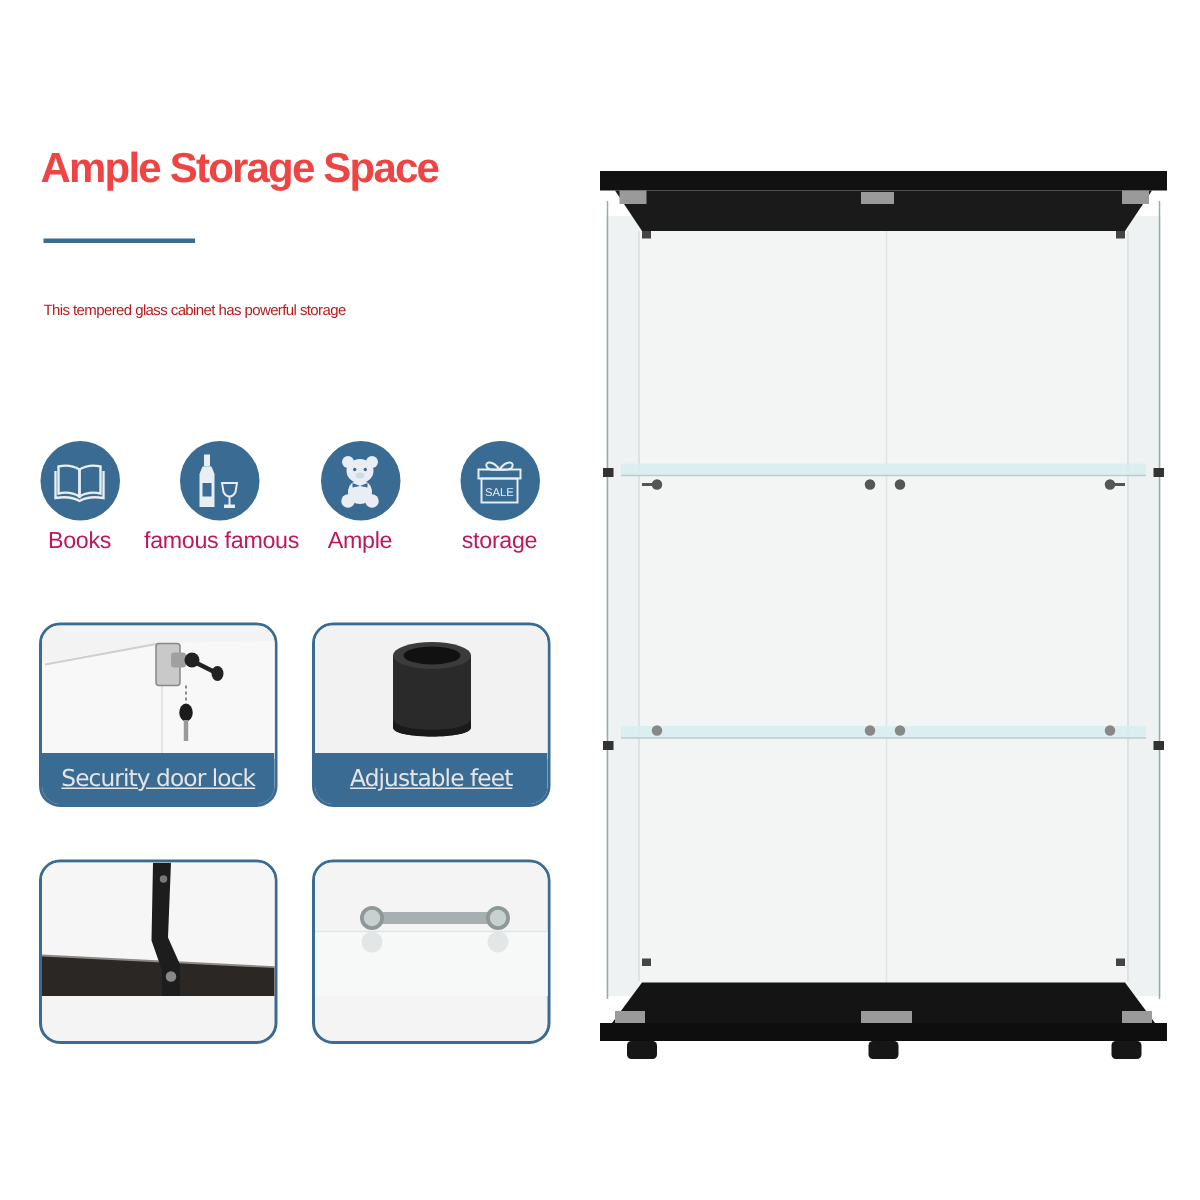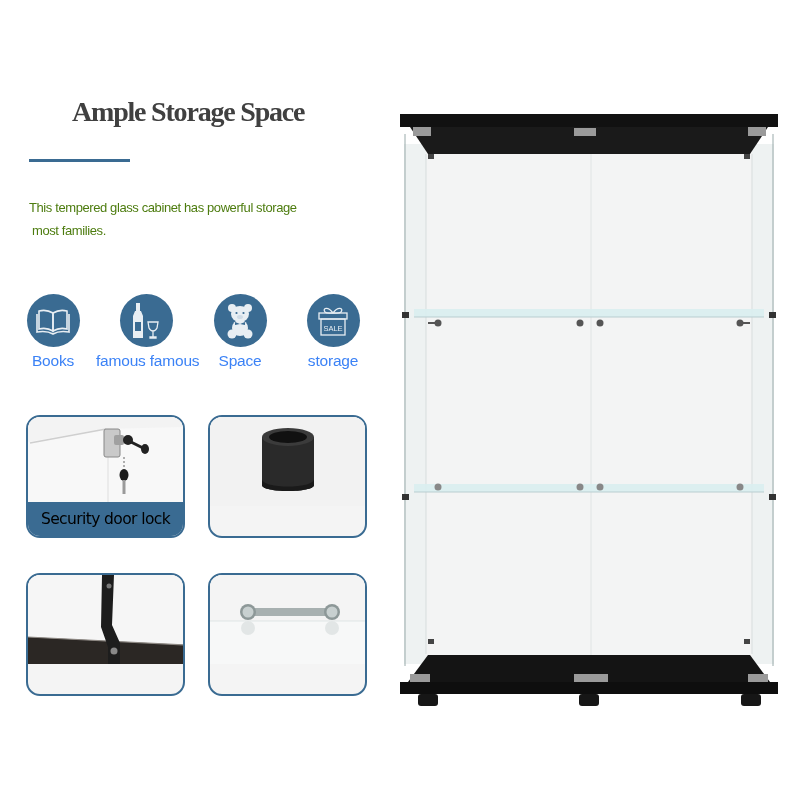--- a/index.html
+++ b/index.html
@@ -1,61 +1,60 @@
 <!DOCTYPE html>
 <html><head>
 <meta charset="utf-8">
 <style>
   * { box-sizing: border-box; margin: 0; padding: 0; }
   html, body { width: 800px; height: 800px; background: #ffffff; overflow: hidden; }
   body { position: relative; font-family: "Liberation Sans", sans-serif; }
 
   .title {
     position: absolute; left: 27px; top: 96px;
-    font-family: Liberation Serif, serif; font-weight: bold;
-    font-size: 28px; letter-spacing: -1.2px; color: #404040; margin-left: 45px;
+    font-family: Liberation Sans, sans-serif; font-weight: bold;
+    font-size: 28px; letter-spacing: -1.2px; color: #ef4444;
   }
   .title-rule { position: absolute; left: 29px; top: 159px; width: 101px; height: 3px; background: #3a6b92; }
 
   .desc {
     position: absolute; left: 29px; top: 196px; width: 340px;
-    font-size: 13px; line-height: 23px; color: #4d7c0f;
+    font-size: 10px; line-height: 23px; color: #b91c1c;
     letter-spacing: -0.4px;
   }
   .desc .line2, .desc .line3 { padding-left: 3px; display: block; }
 
   .cat { position: absolute; top: 294px; width: 100px; text-align: center; }
   .cat .circle {
     width: 53px; height: 53px; border-radius: 50%; background: #3a6b92;
     margin: 0 auto; display: flex; align-items: center; justify-content: center; text-decoration: underline;
   }
-  .cat .label { margin-top: 5px; font-size: 15.5px; color: #3b82f6; letter-spacing: -0.2px; white-space: nowrap; }
+  .cat .label { margin-top: 5px; font-size: 15.5px; color: #be185d; letter-spacing: -0.2px; white-space: nowrap; }
 
   .card {
     position: absolute; width: 159px; height: 123px; border-radius: 14px;
     border: 2px solid #3a6b92; overflow: hidden; background: #f4f4f4;
   }
   .card .photo { position: absolute; left: 0; top: 0; right: 0; height: 89px; background: #f2f2f2; }
   .card .cap {
     position: absolute; left: 0; right: 0; bottom: 0; height: 34px; background: #3a6b92;
-    color: #000000; font-family: "DejaVu Sans", sans-serif; font-size: 15.5px; letter-spacing: -0.6px;
-    display: flex; align-items: center; justify-content: center;
+    color: #e5e5e5; font-family: "DejaVu Sans", sans-serif; font-size: 15.5px; letter-spacing: -0.6px;
+    display: flex; align-items: center; justify-content: center; text-decoration: underline;
   }
 
   .cabinet { position: absolute; left: 398px; top: 114px; width: 382px; height: 600px; }
 </style>
 </head>
 <body>
 
 <h1 class="title">Ample Storage Space</h1>
 <div class="title-rule"></div>
 
 <p class="desc">
   <span class="line1">This tempered glass cabinet has powerful storage</span>
-  <span class="line3">most families.</span>
 </p>
 
 <div class="cat" style="left:3px">
   <div class="circle">
     <svg width="34" height="28" viewBox="0 0 34 28" fill="none" stroke="#e8eef3" stroke-width="1.6">
       <path d="M17 6 C12 3 7 3 3 4 L3 22 C7 21 12 21 17 24 Z"></path>
       <path d="M17 6 C22 3 27 3 31 4 L31 22 C27 21 22 21 17 24 Z"></path>
       <path d="M1 7 L1 25 C7 24 12 24 17 27 C22 24 27 24 33 25 L33 7"></path>
     </svg>
   </div>
@@ -82,21 +81,21 @@
       <ellipse cx="16" cy="11" rx="9" ry="8"></ellipse>
       <ellipse cx="16" cy="25" rx="8" ry="8"></ellipse>
       <circle cx="8" cy="31" r="4.5"></circle>
         <circle cx="24" cy="31" r="4.5"></circle>
       <circle cx="12.5" cy="10" r="1.1" fill="#3a6b92"></circle>
         <circle cx="19.5" cy="10" r="1.1" fill="#3a6b92"></circle>
       <ellipse cx="16" cy="14" rx="3" ry="2" fill="#cfdbe6"></ellipse>
       <path d="M11 19 L16 21 L21 19 L21 22 L16 21 L11 22 Z" fill="#3a6b92"></path>
     </svg>
   </div>
-  <div class="label">Space</div>
+  <div class="label">Ample</div>
 </div>
 
 <div class="cat" style="left:283px">
   <div class="circle">
     <svg width="34" height="32" viewBox="0 0 34 32" fill="none" stroke="#e8eef3" stroke-width="1.3">
       <path d="M17 8 C12 1 6 3 9 7 C11 9 15 8 17 8 C19 8 23 9 25 7 C28 3 22 1 17 8 Z"></path>
       <rect x="3" y="8" width="28" height="6"></rect>
       <rect x="5" y="14" width="24" height="16"></rect>
       <text x="17" y="25.5" font-size="7.5" fill="#e8eef3" stroke="none" text-anchor="middle" font-family="Liberation Sans, sans-serif">SALE</text>
     </svg>
@@ -127,20 +126,21 @@
 <div class="card" style="left:208px; top:415px">
   <div class="photo">
     <svg width="159" height="89" viewBox="0 0 159 89">
       <rect width="159" height="89" fill="#f2f2f2"></rect>
       <path d="M52 20 L52 68 C52 76 104 76 104 68 L104 20 Z" fill="#2a2a2a"></path>
       <ellipse cx="78" cy="20" rx="26" ry="9" fill="#3b3b3b"></ellipse>
       <ellipse cx="78" cy="20" rx="19" ry="6" fill="#111"></ellipse>
       <path d="M52 62 C52 72 104 72 104 62 L104 68 C104 76 52 76 52 68 Z" fill="#1a1a1a"></path>
     </svg>
   </div>
+  <div class="cap">Adjustable feet</div>
 </div>
 
 <div class="card" style="left:26px; top:573px">
   <div class="photo">
     <svg width="159" height="89" viewBox="0 0 159 89">
       <rect width="159" height="89" fill="#f6f6f6"></rect>
       <path d="M0 62 L159 70 L159 89 L0 89 Z" fill="#2b2724"></path>
       <path d="M0 62 L159 70" stroke="#8d8883" stroke-width="1.2"></path>
       <path d="M74 0 L86 0 L84 50 L92 68 L92 89 L80 89 L80 72 L73 52 Z" fill="#1d1d1d"></path>
       <circle cx="81" cy="11" r="2.5" fill="#777"></circle>

